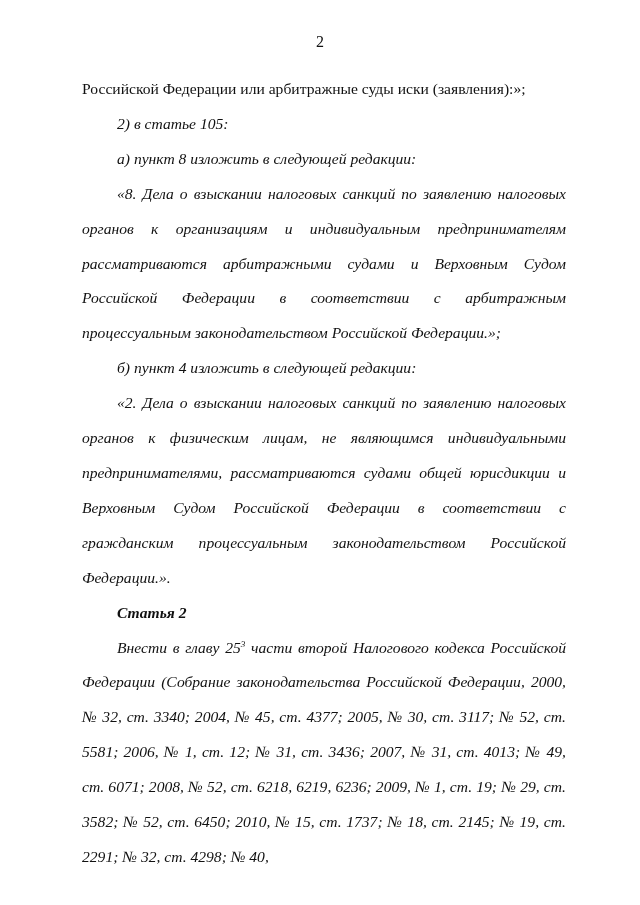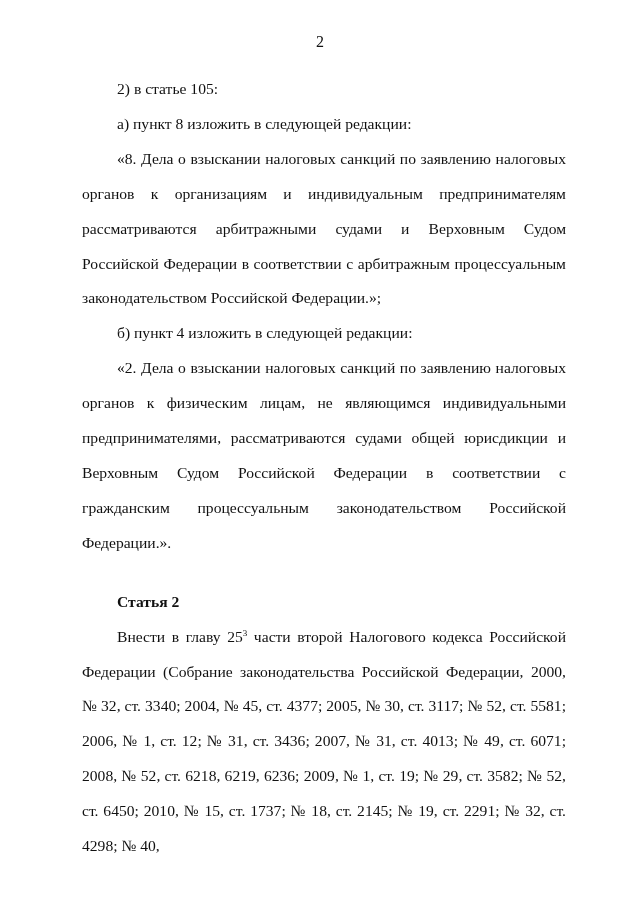--- a/index.html
+++ b/index.html
@@ -40,38 +40,39 @@
       font-size: 15.6px;
       line-height: 34.9px;
     }
     .para {
       margin: 0;
       text-align: justify;
       text-align-last: left;
     }
     .indent {
       text-indent: 35px;
+      font-style: italic;
     }
     .heading {
       font-weight: bold;
-      margin-top: 24px;
     }
     sup {
       font-size: 9px;
       line-height: 0;
       vertical-align: 6px;
     }
   </style>
 </head>
 <body>
 
 <div class="page">
   <div class="page-number">2</div>
 
   <div class="body-text">
+    <p class="para">Российской Федерации или арбитражные суды иски (заявления):»;</p>
     <p class="para indent">2) в статье 105:</p>
     <p class="para indent">а) пункт 8 изложить в следующей редакции:</p>
     <p class="para indent">«8. Дела о взыскании налоговых санкций по заявлению налоговых органов к организациям и индивидуальным предпринимателям рассматриваются арбитражными судами и Верховным Судом Российской Федерации в соответствии с арбитражным процессуальным законодательством Российской Федерации.»;</p>
     <p class="para indent">б) пункт 4 изложить в следующей редакции:</p>
     <p class="para indent">«2. Дела о взыскании налоговых санкций по заявлению налоговых органов к физическим лицам, не являющимся индивидуальными предпринимателями, рассматриваются судами общей юрисдикции и Верховным Судом Российской Федерации в соответствии с гражданским процессуальным законодательством Российской Федерации.».</p>
     <p class="para indent heading">Статья 2</p>
     <p class="para indent"><span>Внести в главу 25</span><sup>3</sup><span> части второй Налогового кодекса Российской Федерации (Собрание законодательства Российской Федерации, 2000, № 32, ст. 3340; 2004, № 45, ст. 4377; 2005, № 30, ст. 3117; № 52, ст. 5581; 2006, № 1, ст. 12; № 31, ст. 3436; 2007, № 31, ст. 4013; № 49, ст. 6071; 2008, № 52, ст. 6218, 6219, 6236; 2009, № 1, ст. 19; № 29, ст. 3582; № 52, ст. 6450; 2010, № 15, ст. 1737; № 18, ст. 2145; № 19, ст. 2291; № 32, ст. 4298; № 40,</span></p>
   </div>
 </div>
 

